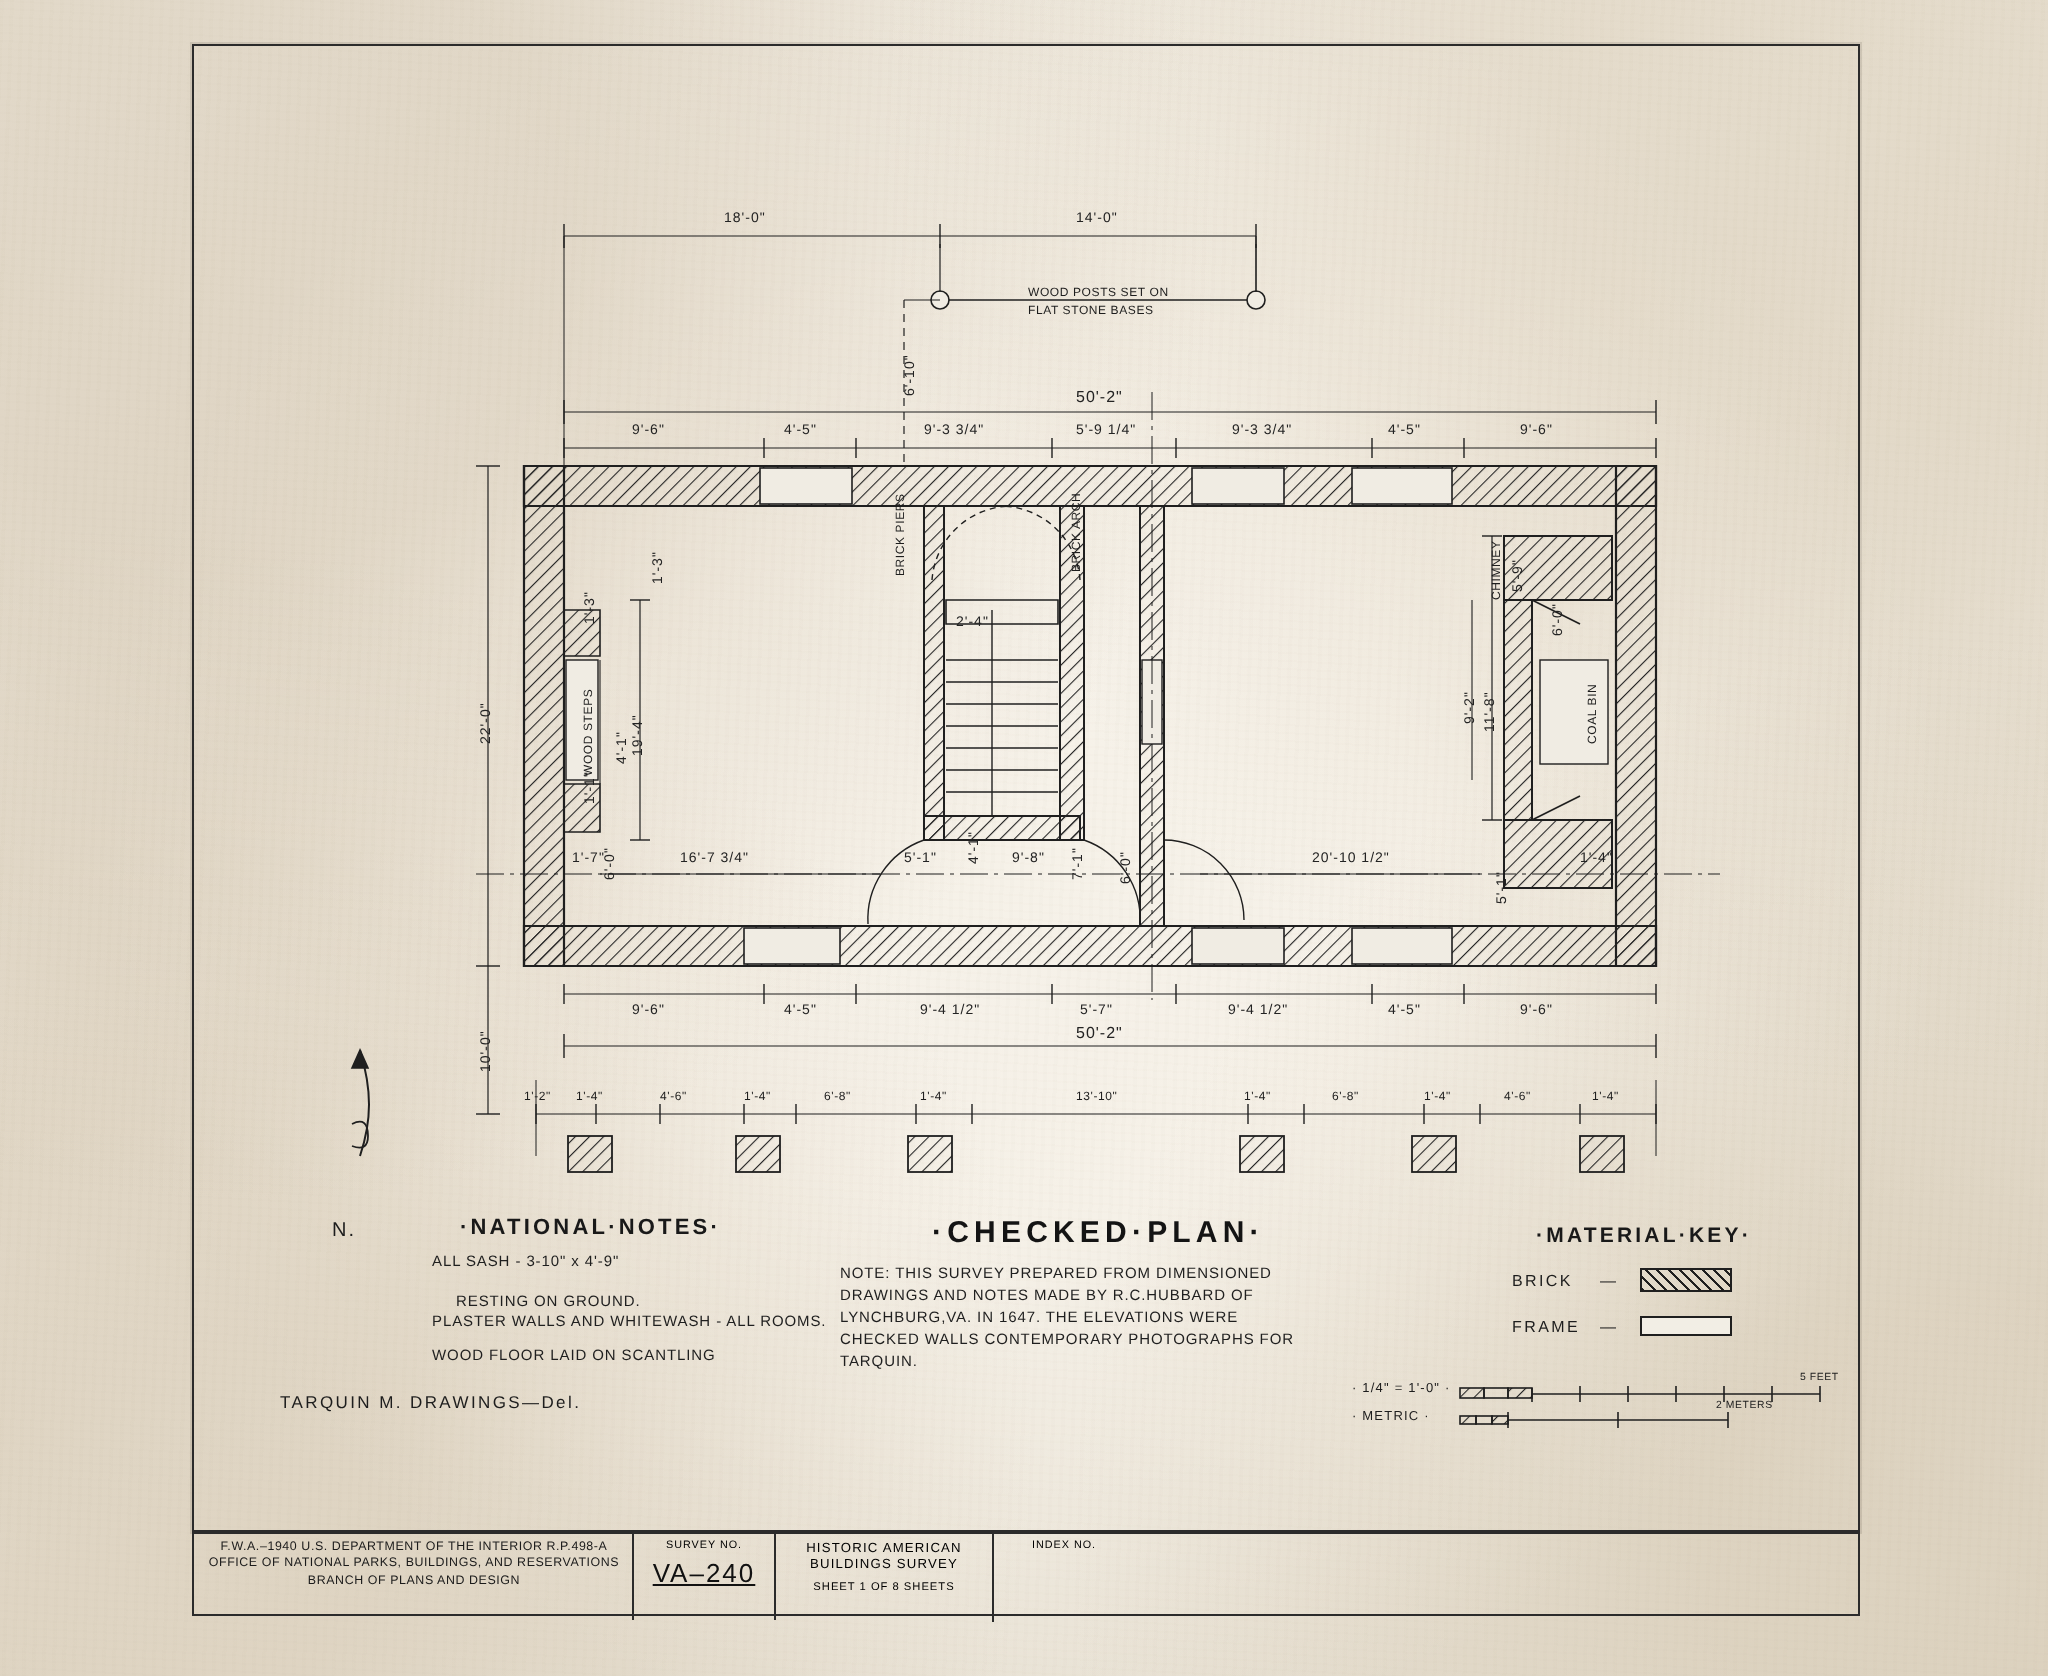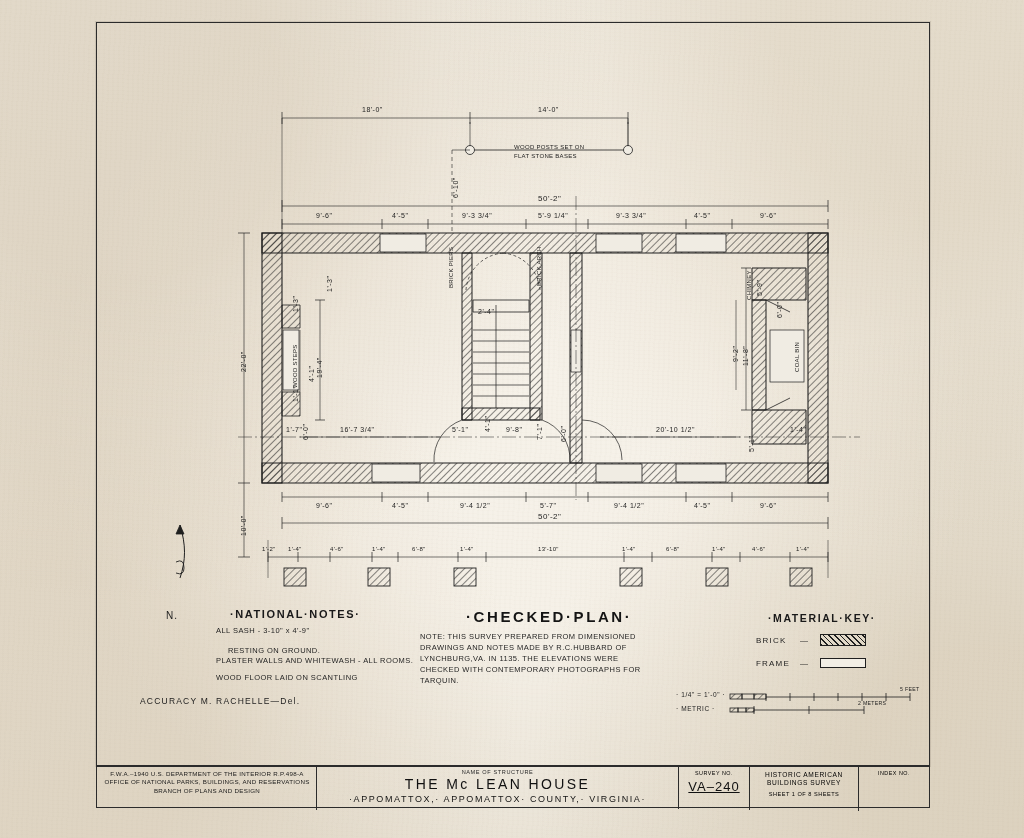--- a/index.html
+++ b/index.html
@@ -334,49 +334,44 @@
 <div class="txt note-h" style="left:230px;top:608px;">·NATIONAL·NOTES·</div>
 <div class="txt note-b" style="left:216px;top:626px;">ALL SASH - 3-10" x 4'-9"</div>
 <div class="txt note-b" style="left:216px;top:636px;margin-top:37px;">WOOD FLOOR LAID ON SCANTLING</div>
 <div class="txt note-b" style="left:216px;top:646px;padding-left:12px;">RESTING ON GROUND.</div>
 <div class="txt note-b" style="left:216px;top:656px;">PLASTER WALLS AND WHITEWASH - ALL ROOMS.</div>
 
 <div class="txt plan-title" style="left:466px;top:608px;">·CHECKED·PLAN·</div>
 
 <div class="txt note-b" style="left:420px;top:632px;">NOTE: THIS SURVEY PREPARED FROM DIMENSIONED</div>
 <div class="txt note-b" style="left:420px;top:643px;">DRAWINGS AND NOTES MADE BY R.C.HUBBARD OF</div>
-<div class="txt note-b" style="left:420px;top:654px;">LYNCHBURG,VA. IN 1135. THE ELEVATIONS WERE</div>
-<div class="txt note-b" style="left:420px;top:665px;">CHECKED WITH CONTEMPORARY PHOTOGRAPHS FOR</div>
+<div class="txt note-b" style="left:420px;top:654px;">LYNCHBURG,VA. IN 1647. THE ELEVATIONS WERE</div>
+<div class="txt note-b" style="left:420px;top:665px;">CHECKED WALLS CONTEMPORARY PHOTOGRAPHS FOR</div>
 <div class="txt note-b" style="left:420px;top:676px;">TARQUIN.</div>
 
 <div class="txt mat-h" style="left:768px;top:612px;">·MATERIAL·KEY·</div>
 <div class="txt mat-l" style="left:756px;top:636px;">BRICK</div>
 <div class="txt mat-l" style="left:800px;top:636px;">—</div>
 <div class="hatchsw" style="position:absolute;left:820px;top:634px;"></div>
 <div class="txt mat-l" style="left:756px;top:659px;">FRAME</div>
 <div class="txt mat-l" style="left:800px;top:659px;">—</div>
 <div class="framesw" style="position:absolute;left:820px;top:658px;"></div>
 
 <div class="txt scalebar-txt" style="left:676px;top:691px;">· 1/4" = 1'-0" ·</div>
 <div class="txt scalebar-txt" style="left:676px;top:705px;">· METRIC ·</div>
 <div class="txt tiny" style="left:900px;top:686px;font-size:5.2px;">5 FEET</div>
 <div class="txt tiny" style="left:858px;top:700px;font-size:5.2px;">2 METERS</div>
 
-<div class="txt del" style="left:140px;top:696px;">ACCURACY M. RACHELLE—Del.</div>
+<div class="txt del" style="left:140px;top:696px;">TARQUIN M. DRAWINGS—Del.</div>
 
 <div class="titleblock">
   <div class="tb-cell tb-left">
     <div>F.W.A.–1940 U.S. DEPARTMENT OF THE INTERIOR  R.P.498-A</div>
     <div>OFFICE OF NATIONAL PARKS, BUILDINGS, AND RESERVATIONS</div>
     <div>BRANCH OF PLANS AND DESIGN</div>
-  </div>
-  <div class="tb-cell tb-mid">
-    <div class="lbl">NAME OF STRUCTURE</div>
-    <div class="t1">THE  Mc LEAN  HOUSE</div>
-    <div class="t2">·APPOMATTOX,· APPOMATTOX· COUNTY,· VIRGINIA·</div>
   </div>
   <div class="tb-cell tb-sv">
     <div class="lbl">SURVEY NO.</div>
     <div class="val">VA–240</div>
   </div>
   <div class="tb-cell tb-hb">
     <div class="l1">HISTORIC AMERICAN</div>
     <div class="l1">BUILDINGS SURVEY</div>
     <div class="l2">SHEET  1  OF  8  SHEETS</div>
   </div>

